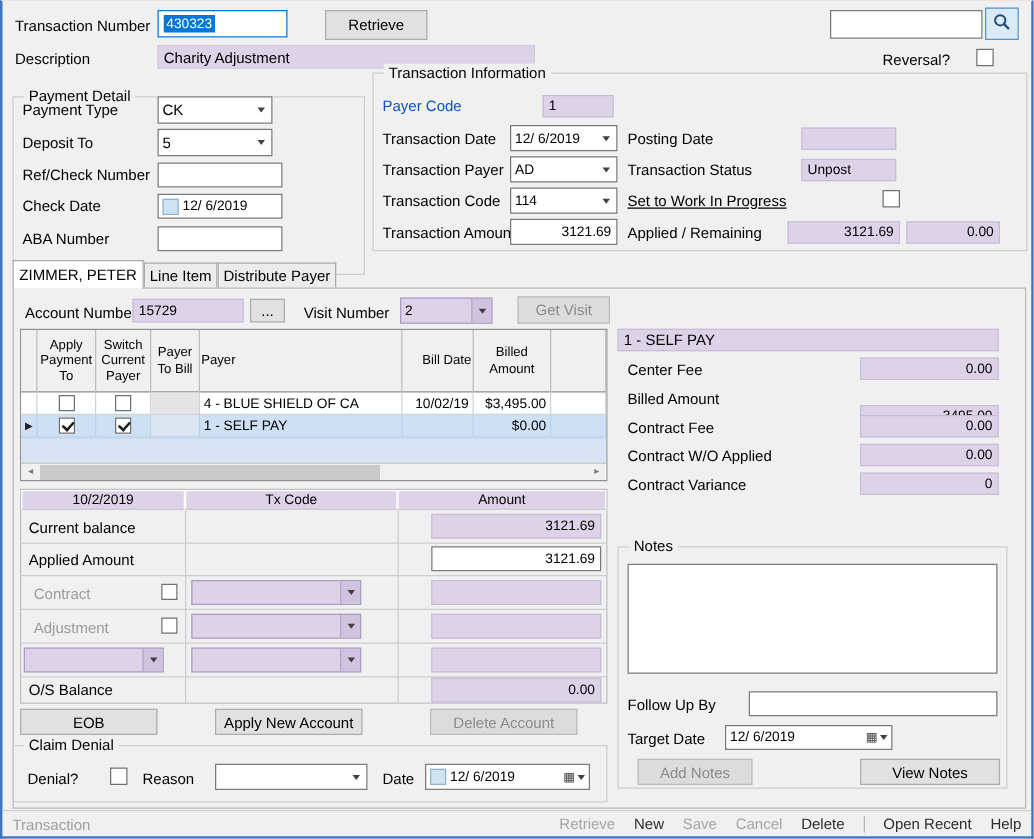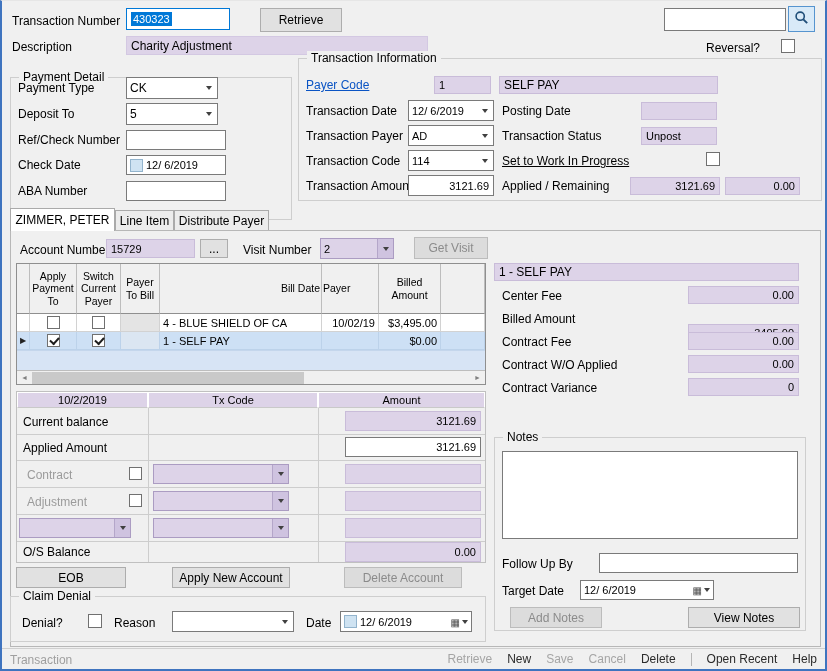--- a/index.html
+++ b/index.html
@@ -26,21 +26,21 @@
   .btn { position:absolute; background:#e1e1e1; border:1px solid #adadad; display:flex; align-items:center;
          justify-content:center; font-size:12px; cursor:default; white-space:nowrap; }
   .btn.dis { background:#dcdcdc; border-color:#bcbcbc; color:#8b8b8b;text-align:center; }
   .cb { display:inline-block; position:relative; width:14px; height:14px; background:#fff; border:1px solid #707070; flex:0 0 auto; }
   .cb.sm { width:13px; height:13px; }
   .cb.checked::after { content:""; position:absolute; left:2px; top:2px; width:7px; height:4px;
          border-left:2px solid #1d1d1d; border-bottom:2px solid #1d1d1d; transform:rotate(-48deg); }
   .cb.dis { background:#cfe3f2; border-color:#93b4cd; }
   .groupbox { position:absolute; border:1px solid #cecece; }
   .legend { position:absolute; top:-8px; left:8px; background:#f0f0f0; padding:0 4px; font-size:12px; line-height:15px; white-space:nowrap; }
-  .link { color:#0a54c4; text-decoration:underline; font-size:12px; }
+  .link { color:#0a54c4; font-size:12px; }
   
   .tab { position:absolute; display:flex; align-items:center; justify-content:center; font-size:12px;
          border:1px solid #aaa; border-bottom:none; background:#ececec; }
   .tab.active { background:#ffffff; z-index:3; }
   #tab-panel { position:absolute; left:8px; top:229px; width:811px; height:417px; border:1px solid #b7b7b7; background:#f0f0f0; }
   
   #payer-grid { position:absolute; left:14px; top:262px; width:470px; background:#fff; border:1px solid #8f8f8f; }
   .g-row { display:grid; grid-template-columns:13px 47px 44px 39px 162px 57px 62px 1fr; }
   .g-h { height:50px; background:#f0f0f0; }
   .g-h .g-c { font-size:10.5px; line-height:1.15; display:flex; align-items:center; justify-content:center;
@@ -132,21 +132,20 @@
     <span>12/ 6/2019</span>
   </div>
   <div class="lbl" style="left:16px; top:183px;">ABA Number</div>
   <input class="tfield" style="left: 124px; top: 180px; width: 100px; height: 20px;" value="">
 
   <div class="groupbox" style="left:296px; top:57px; width:524px; height:143px;">
     <div class="legend">Transaction Information</div>
   </div>
   <a class="link lbl" style="left:304px; top:77px;">Payer Code</a>
   <div class="pfield" style="left:432px; top:75px; width:57px; height:18px;">1</div>
-  <div class="pfield" style="left:497px; top:75px; width:219px; height:18px; font-size:12px;">SELF PAY</div>
 
   <div class="lbl" style="left:304px; top:103px;">Transaction Date</div>
   <div class="combo" style="left:406px; top:99px; width:86px; height:21px;">
     <span class="val">12/ 6/2019</span>
     <span class="arrowzone">
         <span class="tri"></span>
       </span>
   </div>
   <div class="lbl" style="left:500px; top:103px;">Posting Date</div>
   <div class="pfield" style="left:639px; top:101px; width:76px; height:18px;"></div>
@@ -193,22 +192,22 @@
       </span>
   </div>
   <div class="btn dis" style="left:412px; top:236px; width:74px; height:22px;">Get Visit</div>
 
   <div id="payer-grid">
     <div class="g-row g-h">
       <div class="g-c"></div>
       <div class="g-c">Apply Payment To</div>
       <div class="g-c">Switch Current Payer</div>
       <div class="g-c">Payer To Bill</div>
+      <div class="g-c" style="justify-content:flex-start;">Payer</div>
       <div class="g-c r">Bill Date</div>
-      <div class="g-c" style="justify-content:flex-start;">Payer</div>
       <div class="g-c">Billed Amount</div>
       <div class="g-c"></div>
     </div>
     <div class="g-row g-d">
       <div class="g-c ctr"></div>
       <div class="g-c ctr">
           <span class="cb sm"></span>
         </div>
       <div class="g-c ctr">
           <span class="cb sm"></span>

